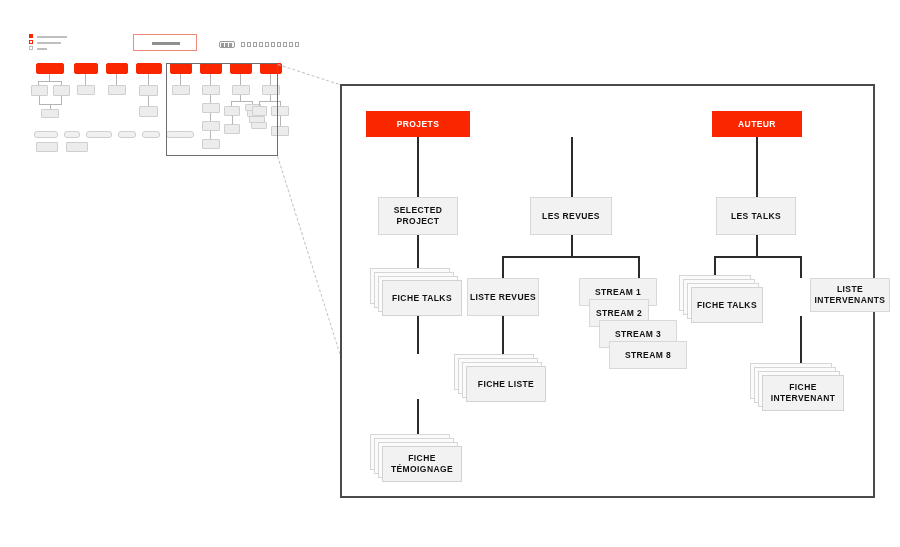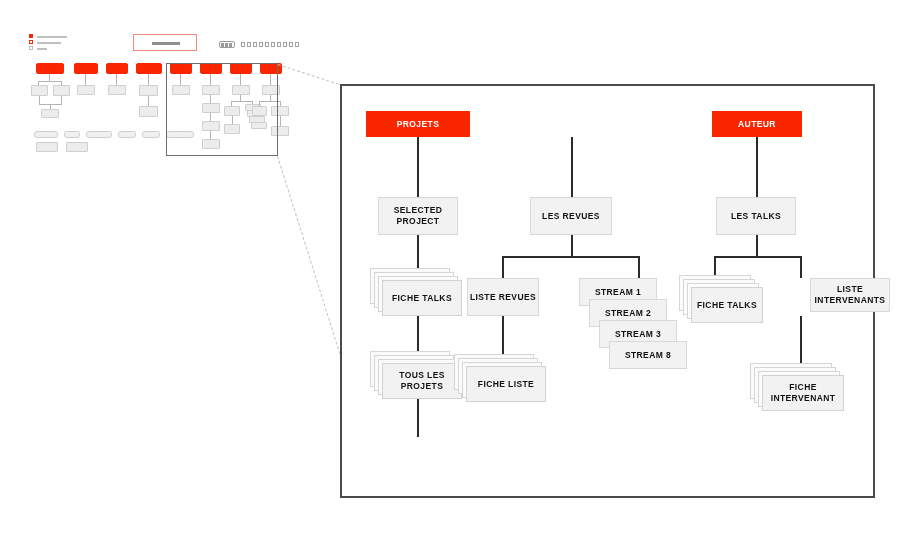--- a/index.html
+++ b/index.html
@@ -256,30 +256,30 @@
     <div class="stack" style="left:28px;top:182px;width:94px;height:50px;">
       <div class="layer" style="left:0;top:0;width:80px;height:36px;"></div>
       <div class="layer" style="left:4px;top:4px;width:80px;height:36px;"></div>
       <div class="layer" style="left:8px;top:8px;width:80px;height:36px;"></div>
       <div class="front" style="left:12px;top:12px;width:80px;height:36px;">
         <span>FICHE TALKS</span>
       </div>
     </div>
     <div class="vline" style="left:75px;top:230px;height:38px;"></div>
 
-    <div class="stack" style="left:28px;top:265px;width:94px;height:50px;">
+    <div class="vline" style="left:75px;top:313px;height:38px;"></div>
+
+    <div class="stack" style="left:28px;top:348px;width:94px;height:50px;">
       <div class="layer" style="left:0;top:0;width:80px;height:36px;"></div>
       <div class="layer" style="left:4px;top:4px;width:80px;height:36px;"></div>
       <div class="layer" style="left:8px;top:8px;width:80px;height:36px;"></div>
       <div class="front" style="left:12px;top:12px;width:80px;height:36px;">
-        <span>TOUS LES PROJETS</span>
-      </div>
-    </div>
-    <div class="vline" style="left:75px;top:313px;height:38px;"></div>
-
+        <span>FICHE TÉMOIGNAGE</span>
+      </div>
+    </div>
 
     <div class="vline" style="left:229px;top:51px;height:60px;"></div>
 
     <div class="node" style="left:188px;top:111px;width:82px;height:38px;">
       <span>LES REVUES</span>
     </div>
 
     <div class="vline" style="left:229px;top:149px;height:22px;"></div>
     <div class="hline" style="left:160px;top:170px;width:138px;"></div>
     <div class="vline" style="left:160px;top:170px;height:22px;"></div>
@@ -295,21 +295,21 @@
       <div class="layer" style="left:4px;top:4px;width:80px;height:36px;"></div>
       <div class="layer" style="left:8px;top:8px;width:80px;height:36px;"></div>
       <div class="front" style="left:12px;top:12px;width:80px;height:36px;">
         <span>FICHE LISTE</span>
       </div>
     </div>
 
     <div class="node" style="left:237px;top:192px;width:78px;height:28px;">
       <span>STREAM 1</span>
     </div>
-    <div class="node" style="left:247px;top:213px;width:78px;height:28px;">
+    <div class="node" style="left:247px;top:213px;width:60px;height:28px;">
       <span>STREAM 2</span>
     </div>
     <div class="node" style="left:257px;top:234px;width:78px;height:28px;">
       <span>STREAM 3</span>
     </div>
     <div class="node" style="left:267px;top:255px;width:78px;height:28px;">
       <span>STREAM 8</span>
     </div>
 
     <div class="node red" style="left:370px;top:25px;width:90px;height:26px;">

